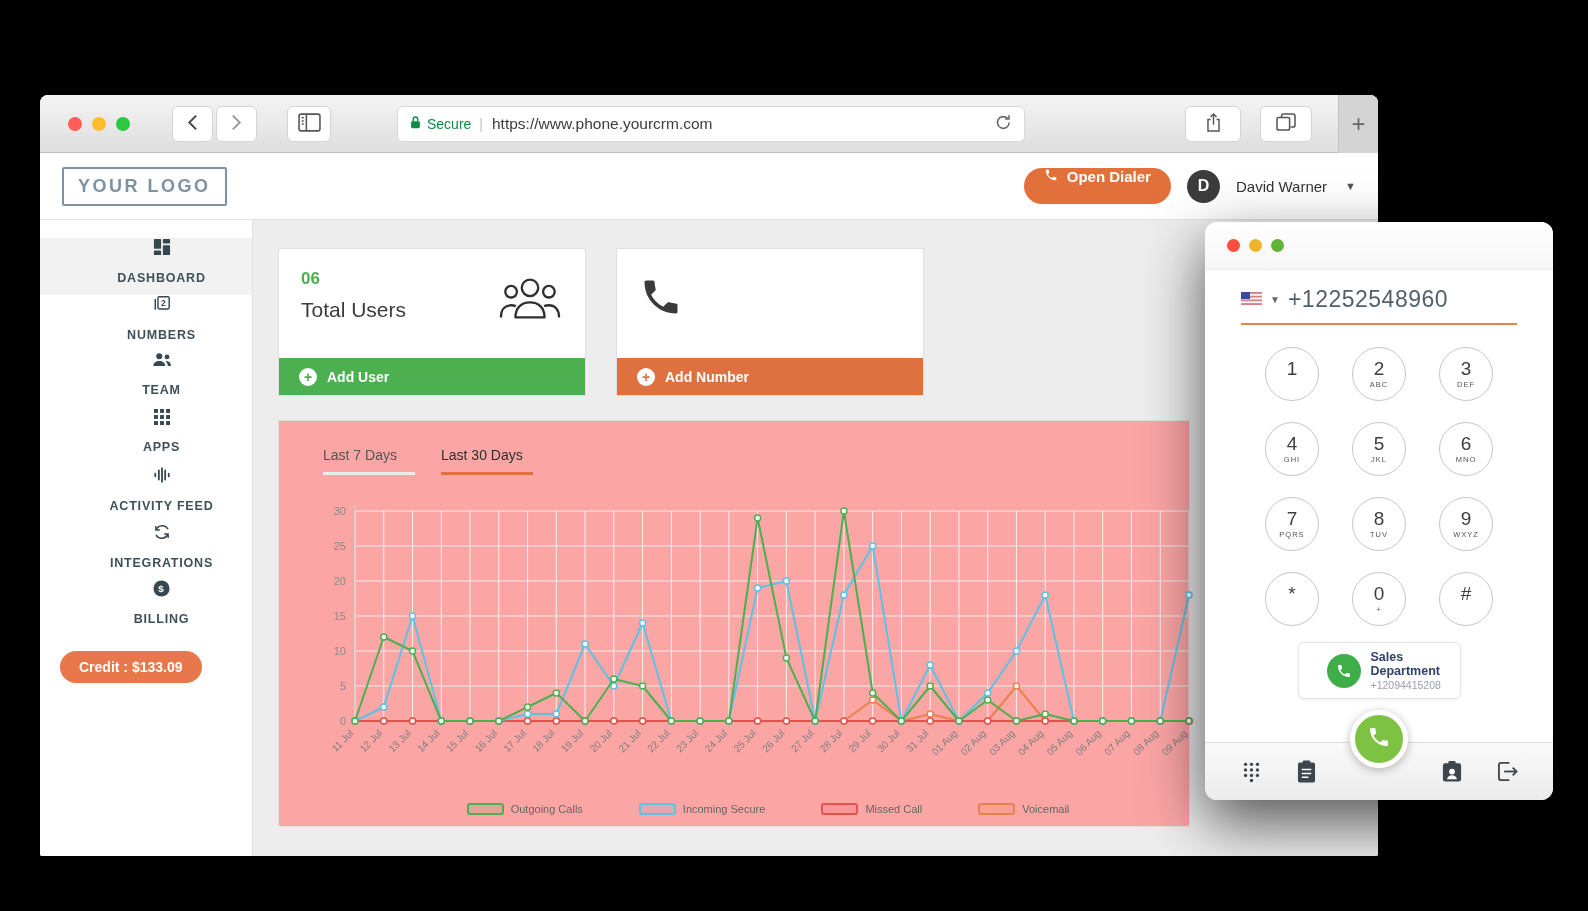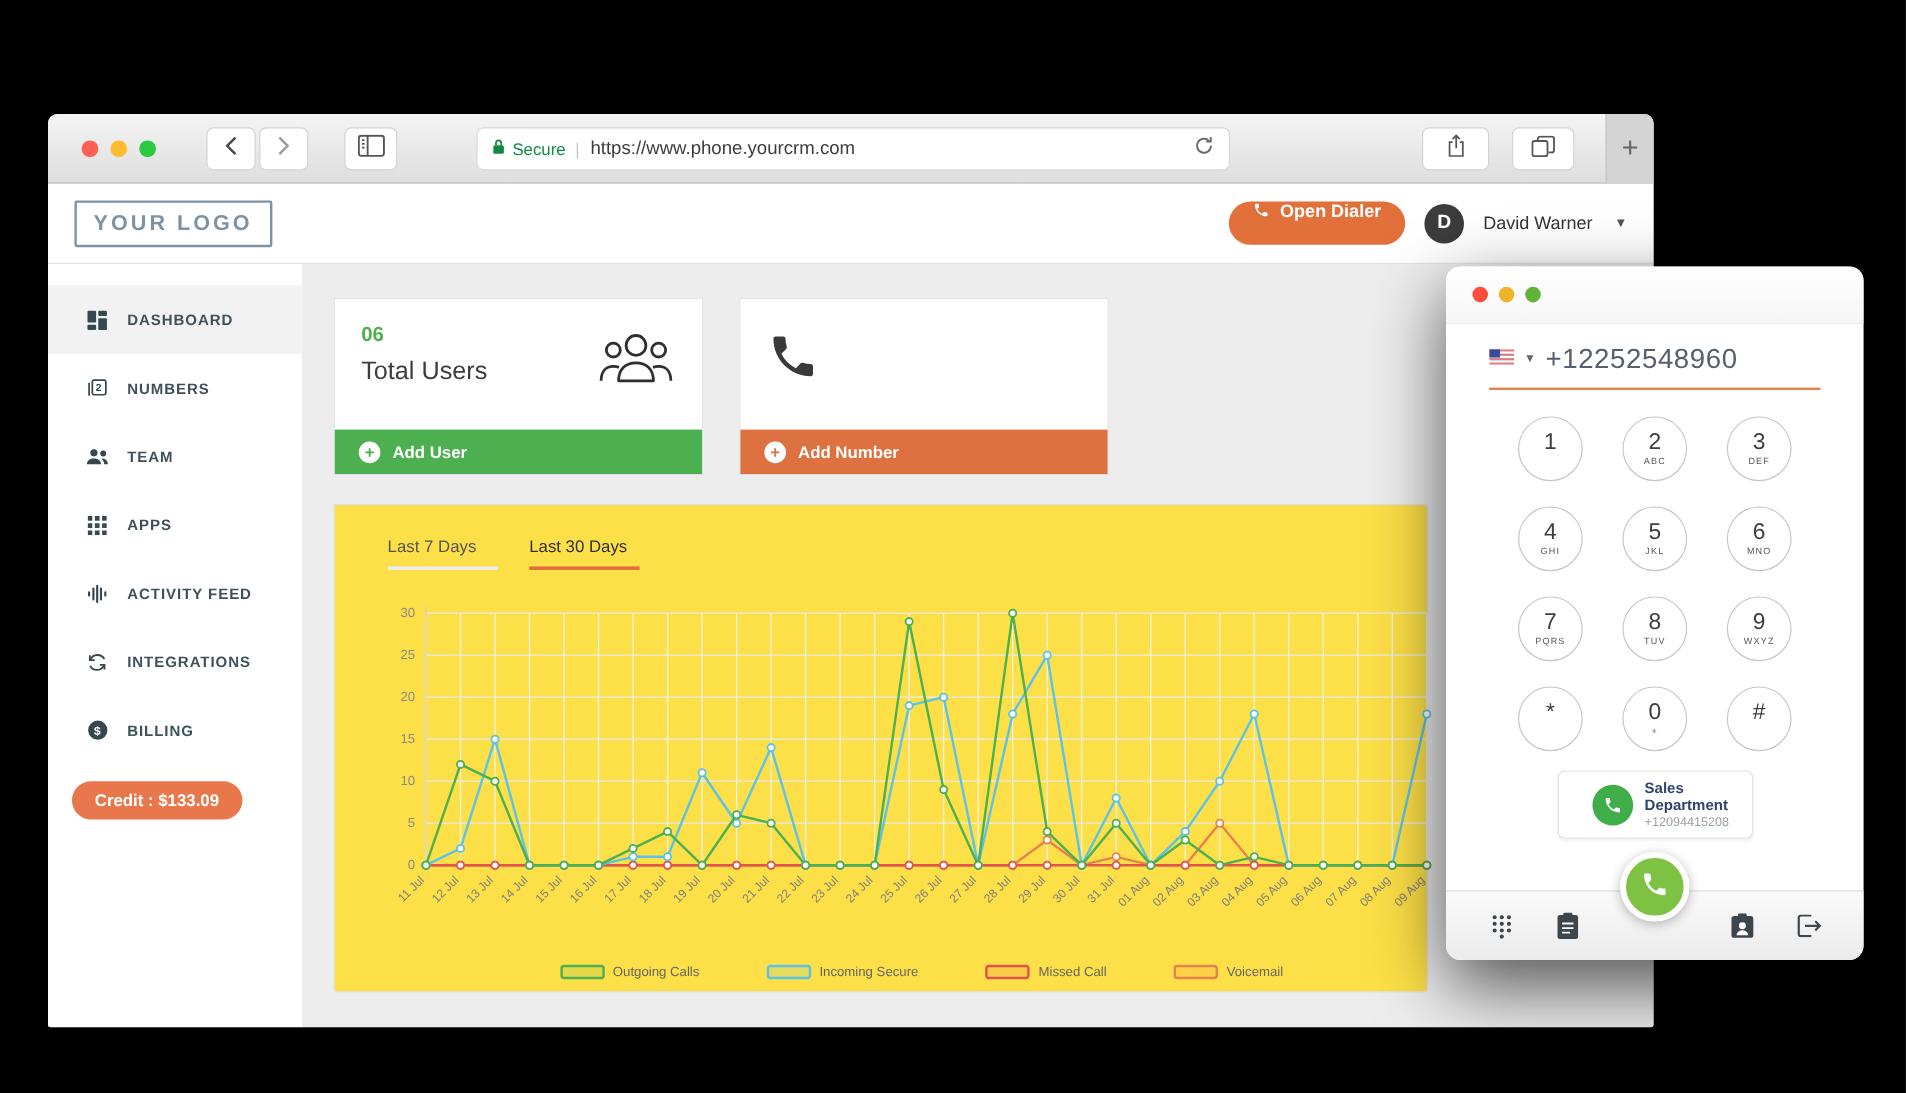--- a/index.html
+++ b/index.html
@@ -39,39 +39,39 @@
     font-family:inherit; }
   .avatar { width:33px; height:33px; border-radius:50%; background:#3c3c3c; color:#fff;
     display:flex; align-items:center; justify-content:center; font-size:16px; font-weight:bold; }
   .user-name { font-size:15px; color:#333; }
   .caret { font-size:11px; color:#555; margin-left:2px; }
 
   
   .app-body { display:flex; height:636px; }
   .sidebar { width:213px; background:#fff; border-right:1px solid #e3e3e3; padding-top:18px; flex:none; }
   .side-item { display:flex; align-items:center; gap:15px; height:57px; padding-left:31px;
-    color:#3f5059; font-size:12.5px; font-weight:bold; letter-spacing:.8px; cursor:pointer; }
+    color:#3f5059; font-size:12.5px; font-weight:bold; letter-spacing:.8px; cursor:pointer;flex-direction:column; }
   .side-item.active { background:#f2f2f2; }
   .side-icon { width:20px; display:flex; justify-content:center; }
   .credit-badge { margin:14px 0 0 20px; display:inline-block; background:#e8784b; color:#fff;
     border-radius:17px; padding:8px 19px; font-size:14px; font-weight:bold; }
 
   .main { flex:1; background:#ededed; padding:28px 0 0 25px; position:relative; }
   .cards-row { display:flex; gap:30px; }
   .stat-card { width:308px; height:148px; background:#fff; border:1px solid #e0e0e0;
     display:flex; flex-direction:column; }
   .stat-top { flex:1; display:flex; justify-content:space-between; padding:20px 24px 0 22px;gap:28px; }
   .stat-count { font-size:17px; font-weight:bold; }
   .stat-label { font-size:21px; color:#3c3c3c; margin-top:9px; }
   .stat-foot { height:37px; display:flex; align-items:center; gap:10px; padding-left:20px;
     color:#fff; font-size:14px; font-weight:bold; cursor:pointer; }
   .plus-circle { width:18px; height:18px; border-radius:50%; background:#fff;
     display:flex; align-items:center; justify-content:center; font-size:14px; font-weight:bold; line-height:1; }
 
-  .chart-panel { margin-top:24px; width:912px; background:#fde047; border:1px solid #e0e0e0;
+  .chart-panel { margin-top:24px; width:912px; background:#fca5a5; border:1px solid #e0e0e0;
     border-radius:0 0 3px 3px; height:407px; padding:26px 0 0 44px; }
   .tabs { display:flex; gap:26px; }
   .tab { font-size:14px; padding-bottom:9px; border-bottom:3px solid #ececec; color:#555;
     min-width:92px; cursor:pointer; }
   .tab.active { color:#2f2f2f; border-bottom-color:#e2703a; }
   .chart-wrap { margin-top:22px; }
   .legend { display:flex; justify-content:center; gap:16px; margin:2px 0 0 0; width:850px; }
   .legend-item { display:flex; align-items:flex-start; gap:7px; font-size:11px; color:#666;margin-left:40px; }
   .legend-swatch { width:37px; height:12px; border-radius:3px; border:2px solid; }
 

